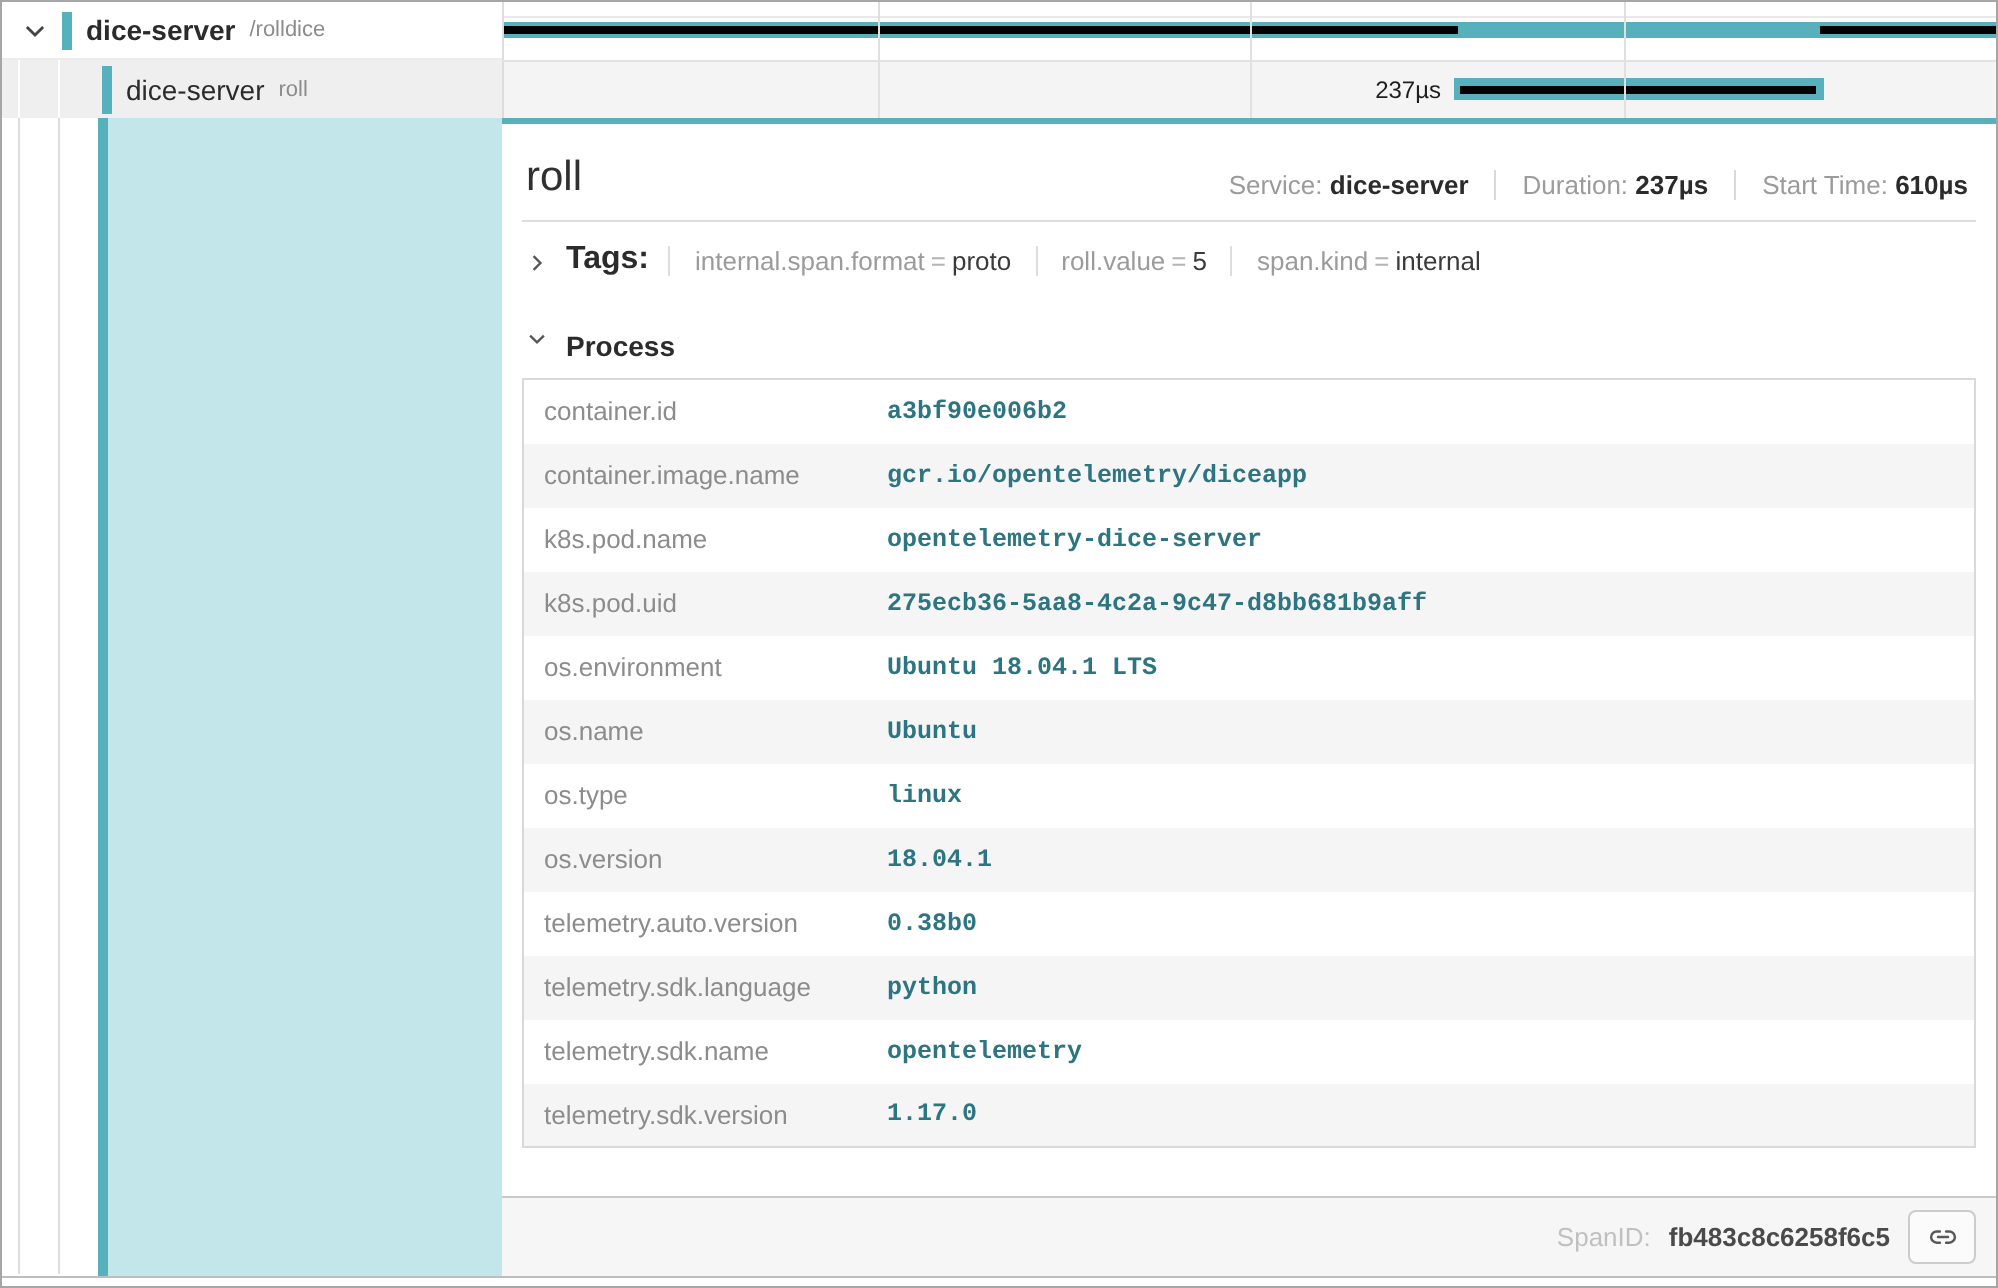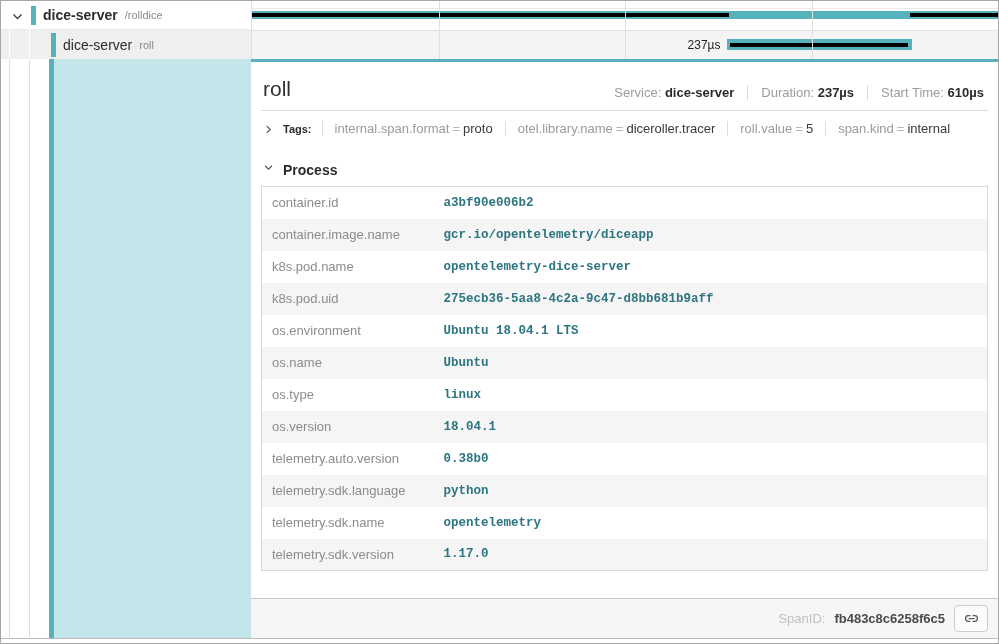--- a/index.html
+++ b/index.html
@@ -55,21 +55,21 @@
   .detail-header{display:flex;justify-content:space-between;align-items:flex-end;padding:15px 2px 10px 2px;border-bottom:1px solid #ddd;}
   .detail-title{font-size:21px;font-weight:500;color:#303030;line-height:1.1;}
   .overview{display:flex;align-items:center;font-size:13px;color:#9b9b9b;white-space:nowrap;}
   .ov-item{padding:0 13px;border-left:1px solid #d9d9d9;}
   .ov-item:first-child{border-left:none;}
   .ov-item:last-child{padding-right:2px;}
   .ov-item b{color:#2b2b2b;font-weight:700;}
 
   .tags-row{display:flex;align-items:center;padding:10px 2px 8px 2px;font-size:13px;}
   .acc-chevron{width:11px;height:11px;color:#555;flex:0 0 11px;cursor:pointer;}
-  .tags-label{font-weight:700;color:#2b2b2b;margin:0 10px 0 9px;font-size:11px;}
+  .tags-label{font-weight:700;color:#2b2b2b;margin:0 10px 0 9px;font-size:16px;}
   .tag-item{padding:0 12px;border-left:1px solid #ddd;color:#9b9b9b;white-space:nowrap;}
   .tag-item:first-child{border-left:none;padding-left:0;}
   .tag-item .eq{color:#b5b5b5;padding:0 3px;}
   .tag-item .tv{color:#3a3a3a;}
 
   .process-header{display:flex;align-items:center;padding:7px 2px 8px 2px;}
   .process-label{font-weight:700;color:#2b2b2b;font-size:14px;margin-left:9px;margin-top:11px;}
 
   .ptable{width:100%;border-collapse:collapse;border:1px solid #d9d9d9;font-size:13px;}
   .ptable tr:nth-child(even){background:#f5f5f5;}
@@ -143,21 +143,20 @@
       </div>
 
       <div class="tags-row">
         <span class="acc-chevron">
           <svg viewBox="0 0 16 16" width="11" height="11">
               <polyline points="5.5,3 10.5,8 5.5,13" fill="none" stroke="currentColor" stroke-width="1.7"></polyline>
             </svg>
         </span>
         <span class="tags-label">Tags:</span>
         <span class="tag-item"><span>internal.span.format</span><span class="eq">=</span><span class="tv">proto</span></span>
-        <span class="tag-item"><span>otel.library.name</span><span class="eq">=</span><span class="tv">diceroller.tracer</span></span>
         <span class="tag-item"><span>roll.value</span><span class="eq">=</span><span class="tv">5</span></span>
         <span class="tag-item"><span>span.kind</span><span class="eq">=</span><span class="tv">internal</span></span>
       </div>
 
       <div class="process-header">
         <span class="acc-chevron">
           <svg viewBox="0 0 16 16" width="11" height="11">
               <polyline points="3,5.5 8,10.5 13,5.5" fill="none" stroke="currentColor" stroke-width="1.7"></polyline>
             </svg>
         </span>

